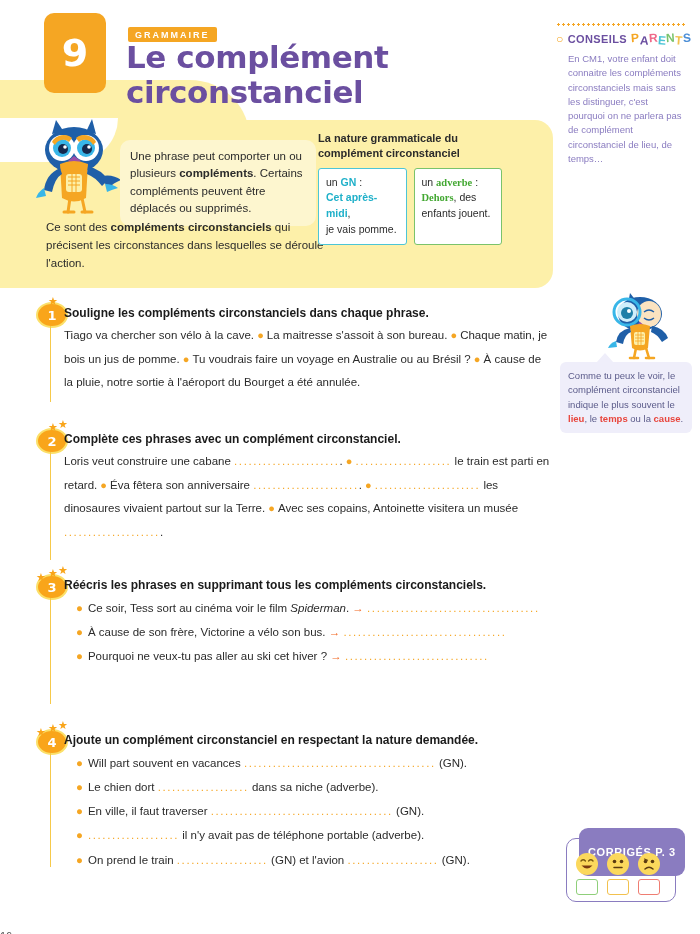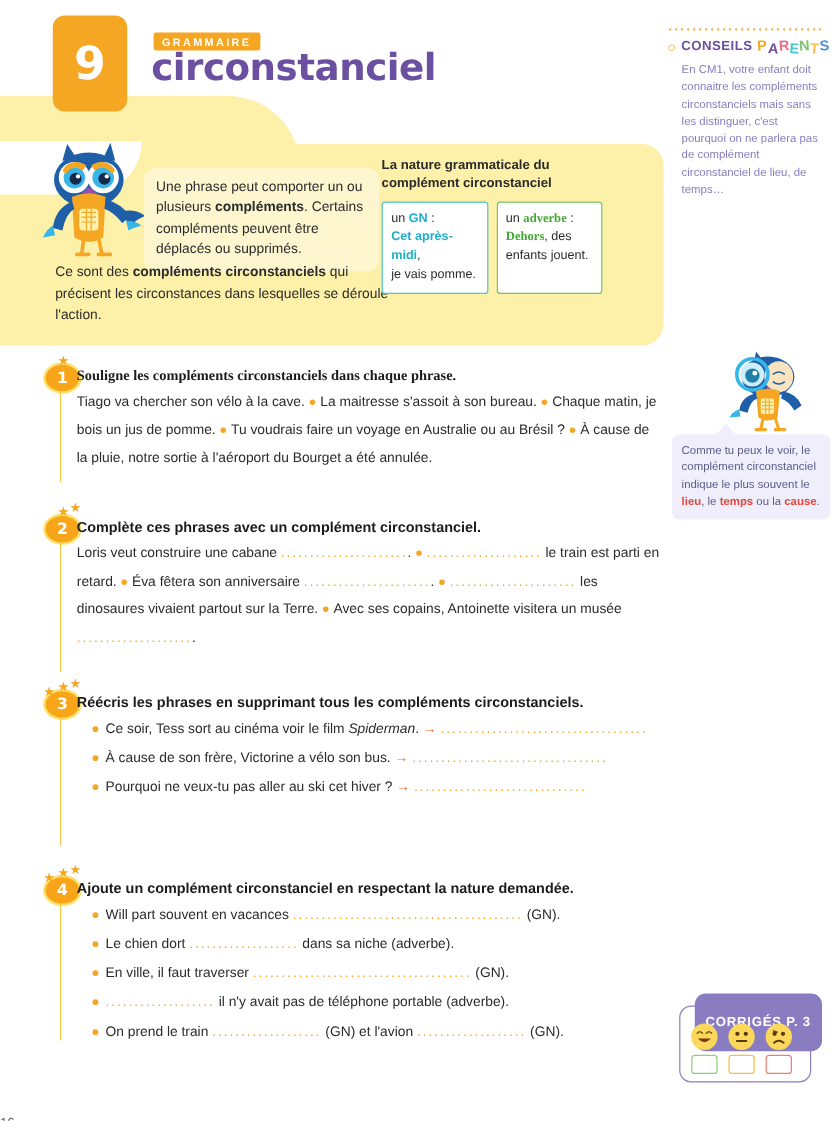--- a/index.html
+++ b/index.html
@@ -160,20 +160,21 @@
 <div class="page">
 
   <div class="lesson-bg"></div>
   <div class="lesson-white-notch"></div>
 
   <div class="num-badge">
     <span>9</span>
   </div>
   <div class="kicker">GRAMMAIRE</div>
   <div class="title">
+    <div>Le complément</div>
     <div>circonstanciel</div>
   </div>
 
   <svg class="owl1" viewBox="0 0 100 104">
     <path d="M22 18 L26 4 L34 16 Z" fill="#1f5fa8"></path>
     <path d="M56 16 L62 3 L66 18 Z" fill="#1f5fa8"></path>
     <ellipse cx="44" cy="34" rx="29" ry="23" fill="#1f5fa8"></ellipse>
     <circle cx="32" cy="32" r="13" fill="#fff"></circle>
     <circle cx="56" cy="32" r="13" fill="#fff"></circle>
     <circle cx="32" cy="32" r="9" fill="#38b6e8"></circle>
@@ -256,21 +257,21 @@
 
   <div id="ex-root">
       <div class="ex-rail" style="top: 314px; height: 88px;"></div>
       <div class="badge-wrap" style="top: 298px;">
         <div class="stars">
           <span class="star" style="left: 16px; top: 2px;">★</span>
         </div>
         <div class="badge-ring"></div>
         <div class="badge">1</div>
       </div>
-      <div class="ex-title" style="top: 306px; font-family: Liberation Serif, serif;">Souligne les compléments circonstanciels dans chaque phrase.</div>
+      <div class="ex-title" style="top: 306px;">Souligne les compléments circonstanciels dans chaque phrase.</div>
       <div class="ex-body" style="top: 324px;"><span>Tiago va chercher son vélo à la cave.</span><span class="dot"> ● </span><span>La maitresse s'assoit à son bureau.</span><span class="dot"> ● </span><span>Chaque matin, je bois un jus de pomme.</span><span class="dot"> ● </span><span>Tu voudrais faire un voyage en Australie ou au Brésil ?</span><span class="dot"> ● </span><span>À cause de la pluie, notre sortie à l'aéroport du Bourget a été annulée.</span></div>
       <div class="ex-rail" style="top: 440px; height: 120px;"></div>
       <div class="badge-wrap" style="top: 424px;">
         <div class="stars">
           <span class="star" style="left: 16px; top: 2px;">★</span>
           <span class="star" style="left: 26px; top: -1px;">★</span>
         </div>
         <div class="badge-ring"></div>
         <div class="badge">2</div>
       </div>

